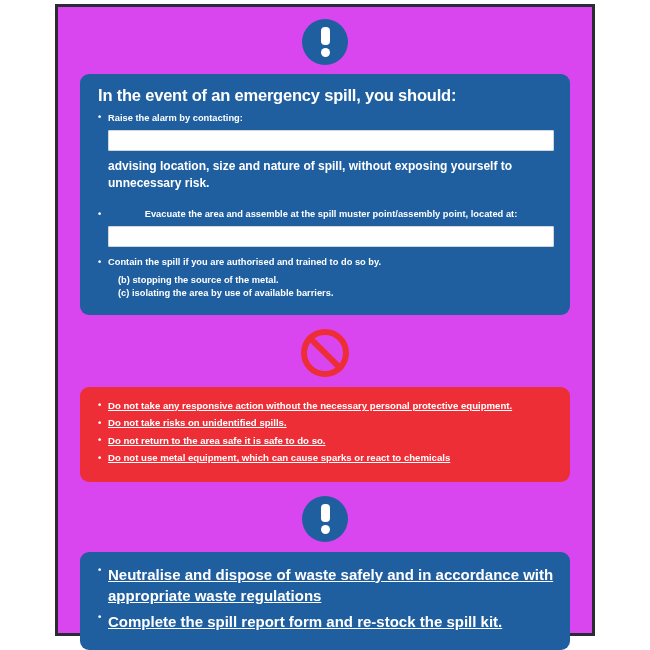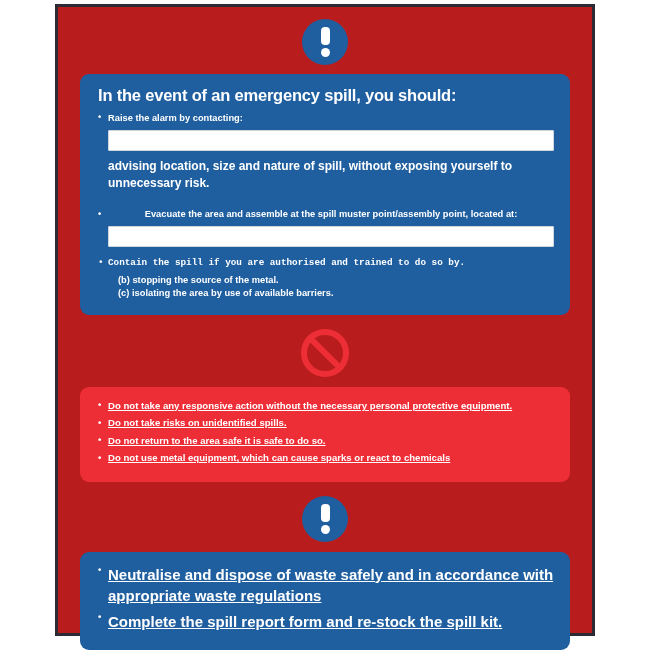--- a/index.html
+++ b/index.html
@@ -23,21 +23,21 @@
 
   
   #sign-frame {
     position: absolute;
     left: 55px;
     top: 4px;
     width: 540px;
     height: 632px;
     box-sizing: border-box;
     border: 3px solid #2b2b33;
-    background: #b91c1c;
+    background: #d946ef;
     padding-left: 18px;
   }
 
   #sign-body {
     position: absolute;
     left: 0;
     top: 0;
     right: 0;
     bottom: 0;
     padding: 12px 22px 10px 22px;
@@ -226,21 +226,21 @@
         <div class="fill-field" title=""></div>
 
         <div class="note-line">advising location, size and nature of spill, without exposing yourself to unnecessary risk.</div>
 
         <ul class="bullets" style="margin-top:16px;text-align:center;">
           <li>Evacuate the area and assemble at the spill muster point/assembly point, located at:</li>
         </ul>
 
         <div class="fill-field" title=""></div>
 
-        <ul class="bullets" style="margin-top:9px;font-family:Liberation Mono, monospace;">
+        <ul class="bullets" style="margin-top:9px;">
           <li>Contain the spill if you are authorised and trained to do so by.</li>
         </ul>
 
         <ul class="sublist">
           <li>(b) stopping the source of the metal.</li>
           <li>(c) isolating the area by use of available barriers.</li>
         </ul>
       </div>
 
       <div class="icon-row" style="margin-top:14px;">

